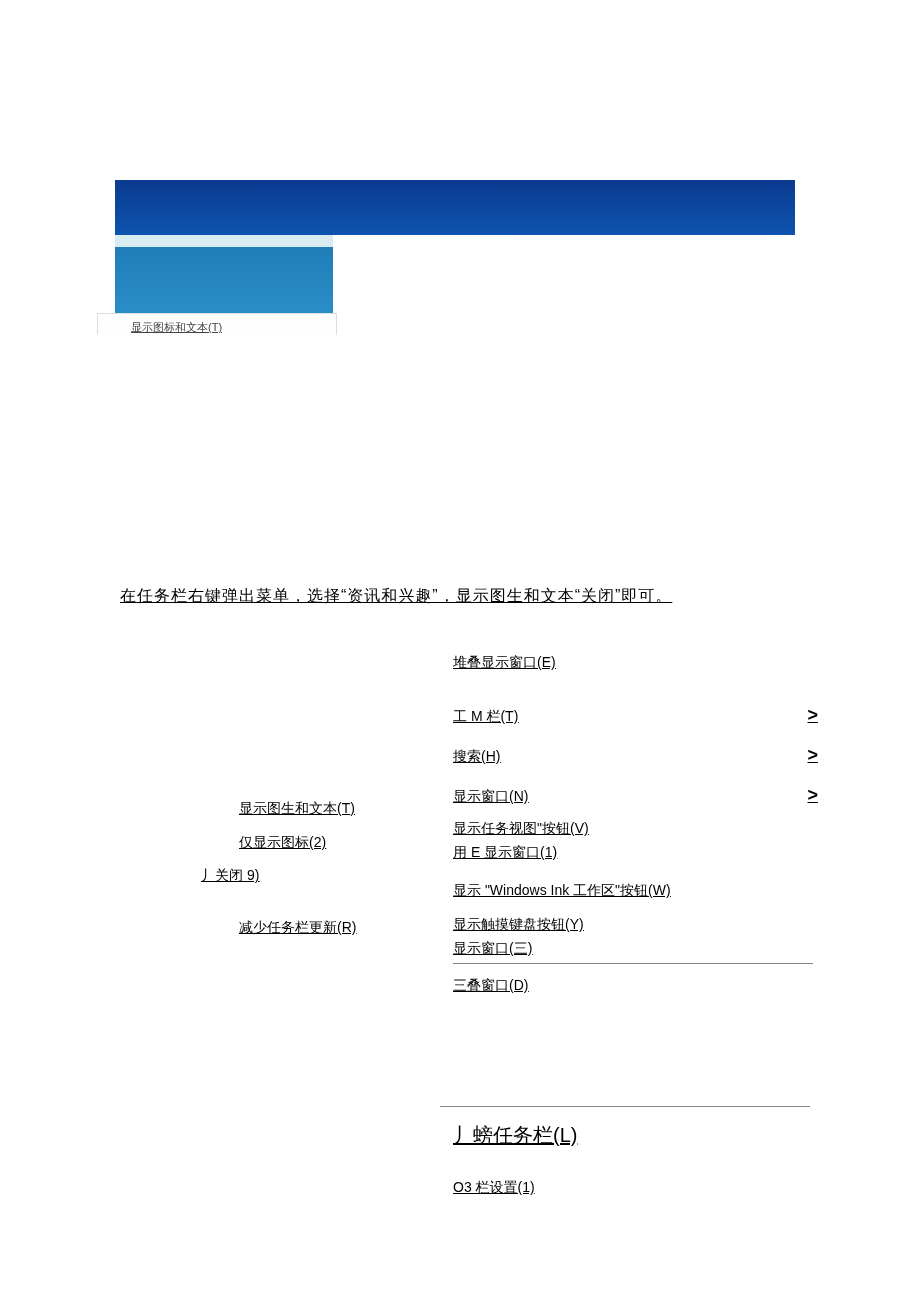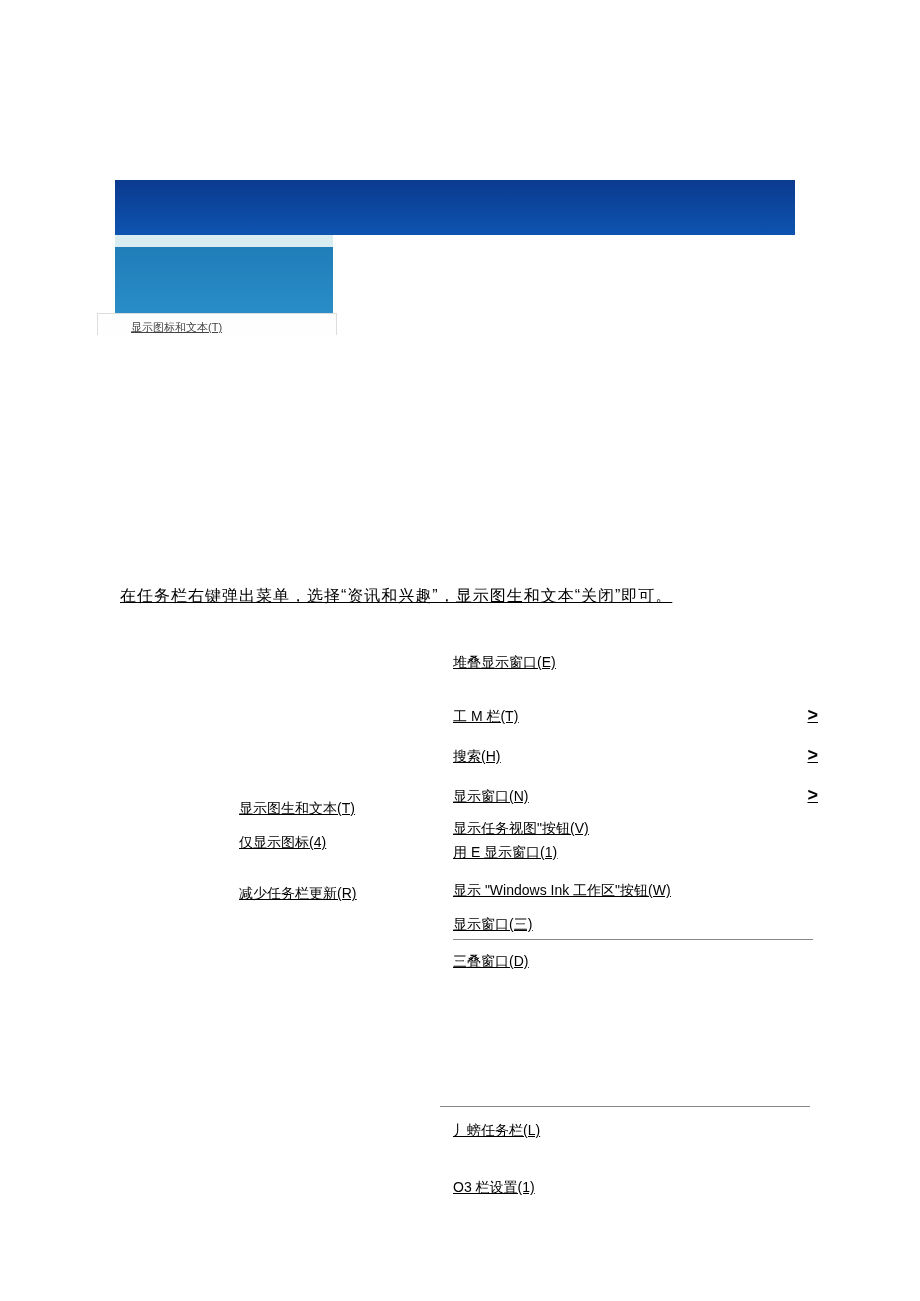--- a/index.html
+++ b/index.html
@@ -144,21 +144,21 @@
       position: absolute;
       left: 440px;
       top: 1106px;
       width: 370px;
       border-top: 1px solid #888;
     }
     .lock-item {
       position: absolute;
       left: 453px;
       top: 1122px;
-      font-size: 14px;
+      font-size: 20px;
     }
     .settings-item {
       position: absolute;
       left: 453px;
       top: 1168px;
       font-size: 14px;
       margin-top: 11px;
     }
   </style>
 </head>
@@ -172,21 +172,22 @@
   <div class="ocean-strip"></div>
   <div class="white-popup"></div>
   <div class="popup-cover"></div>
   <div class="popup-label">显示图标和文本(T)</div>
 </div>
 
 <div class="instruction">在任务栏右键弹出菜单，选择“资讯和兴趣”，显示图生和文本“关闭”即可。</div>
 
 <div class="submenu">
   <div class="submenu-item">显示图生和文本(T)</div>
-  <div class="submenu-item">仅显示图标(4)</div>
+  <div class="submenu-item">仅显示图标(2)</div>
+  <div class="submenu-check">丿关闭 9)</div>
   <div style="height:18px"></div>
   <div class="submenu-item">减少任务栏更新(R)</div>
 </div>
 
 <div class="mainmenu">
   <div class="menu-item">
     <span>堆叠显示窗口(E)</span>
   </div>
   <div style="height:14px"></div>
   <div class="menu-item">
@@ -206,20 +207,23 @@
   </div>
   <div class="menu-item tight">
     <span>用 E 显示窗口(1)</span>
   </div>
   <div style="height:14px"></div>
   <div class="menu-item tight">
     <span>显示 "Windows Ink 工作区"按钮(W)</span>
   </div>
   <div style="height:10px"></div>
   <div class="menu-item tight">
+    <span>显示触摸键盘按钮(Y)</span>
+  </div>
+  <div class="menu-item tight">
     <span>显示窗口(三)</span>
   </div>
   <div class="sep"></div>
   <div class="menu-item">
     <span>三叠窗口(D)</span>
   </div>
 </div>
 
 <div class="sep-long"></div>
 <div class="lock-item">丿螃任务栏(L)</div>

